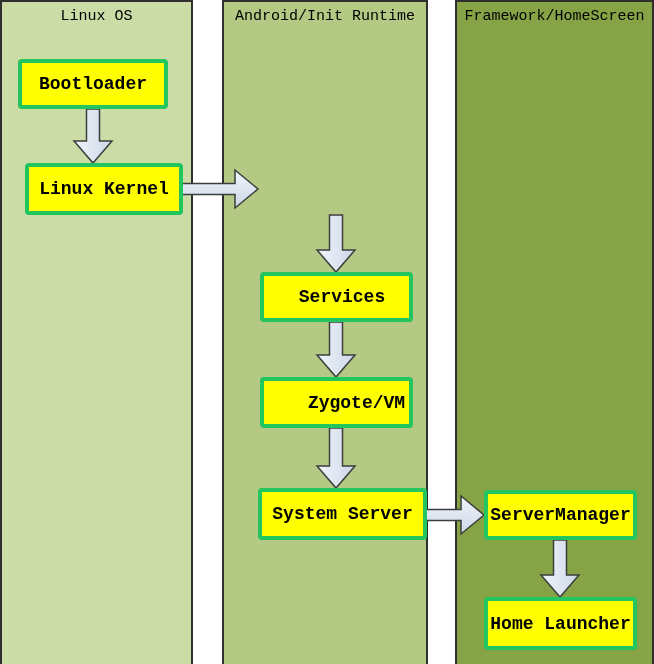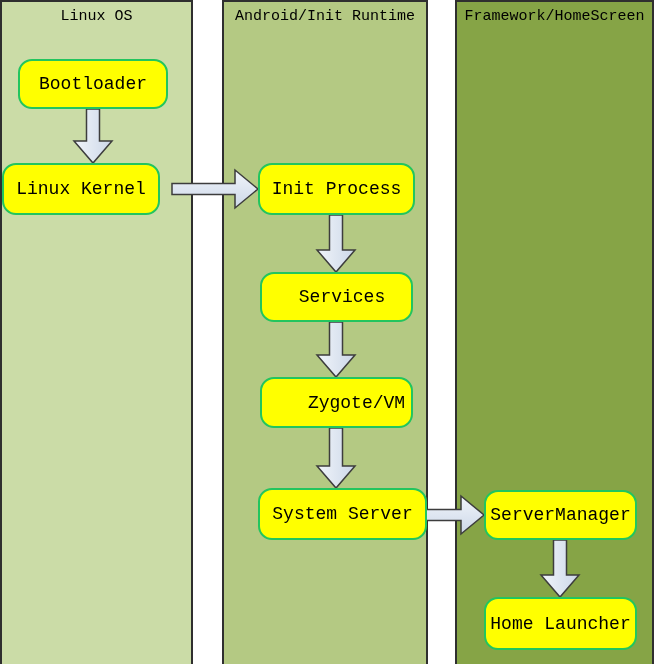--- a/index.html
+++ b/index.html
@@ -41,31 +41,32 @@
     width: 654px; height: 664px;
     pointer-events: none;
   }
   .arrows polygon {
     stroke: #3d3d3d;
     stroke-width: 1.5;
     stroke-linejoin: miter;
   }
   .node {
     position: absolute;
-    border: 2px solid #22c55e;
-    border-radius: 14px;
+    border: 4px solid #22c55e;
+    border-radius: 4px;
     display: flex;
     align-items: center;
     justify-content: center;
     font-size: 18px;
     white-space: nowrap;
     color: #000000;
+    font-weight: bold;
   }
   #node-bootloader     { left: 18px;  top: 59px;  width: 150px; height: 50px; }
-  #node-linux-kernel   { left: 2px;  top: 163px; width: 158px; height: 52px; }
+  #node-linux-kernel   { left: 25px;  top: 163px; width: 158px; height: 52px; }
   #node-init-process   { left: 258px; top: 163px; width: 157px; height: 52px; }
   #node-services       { left: 260px; top: 272px; width: 153px; height: 50px; }
   #node-zygote-vm      { left: 260px; top: 377px; width: 153px; height: 51px; padding-left: 40px; }
   #node-system-server  { left: 258px; top: 488px; width: 169px; height: 52px; }
   #node-server-manager { left: 484px; top: 490px; width: 153px; height: 50px; }
   #node-home-launcher  { left: 484px; top: 597px; width: 153px; height: 53px; }
 </style>
 </head>
 <body>
 
@@ -100,21 +101,20 @@
     <polygon fill="url(#agv)" points="329.5,322 342.5,322 342.5,355 355,355 336,377 317,355 329.5,355"></polygon>
     <polygon fill="url(#agv)" points="329.5,428 342.5,428 342.5,466 355,466 336,488 317,466 329.5,466"></polygon>
     <polygon fill="url(#agh)" points="415,509.5 461,509.5 461,496 484,515 461,534 461,520.5 415,520.5"></polygon>
     <polygon fill="url(#agv)" points="553.5,540 566.5,540 566.5,575 579,575 560,597 541,575 553.5,575"></polygon>
   </svg>
 
   <div class="node" id="node-bootloader" style="background-color: rgb(255, 255, 0);">Bootloader</div>
 
   <div class="node" id="node-linux-kernel" style="background-color: rgb(255, 255, 0);">Linux Kernel</div>
 
-  <div class="node" id="node-init-process" style="background-color: rgb(255, 255, 0);">Init Process</div>
 
   <div class="node" id="node-services" style="background-color: rgb(255, 255, 0); padding-left: 11px;">Services</div>
 
   <div class="node" id="node-zygote-vm" style="background-color: rgb(255, 255, 0);">Zygote/VM</div>
 
   <div class="node" id="node-system-server" style="background-color: rgb(255, 255, 0);">System Server</div>
 
   <div class="node" id="node-server-manager" style="background-color: rgb(255, 255, 0);">ServerManager</div>
 
   <div class="node" id="node-home-launcher" style="background-color: rgb(255, 255, 0);">Home Launcher</div>

